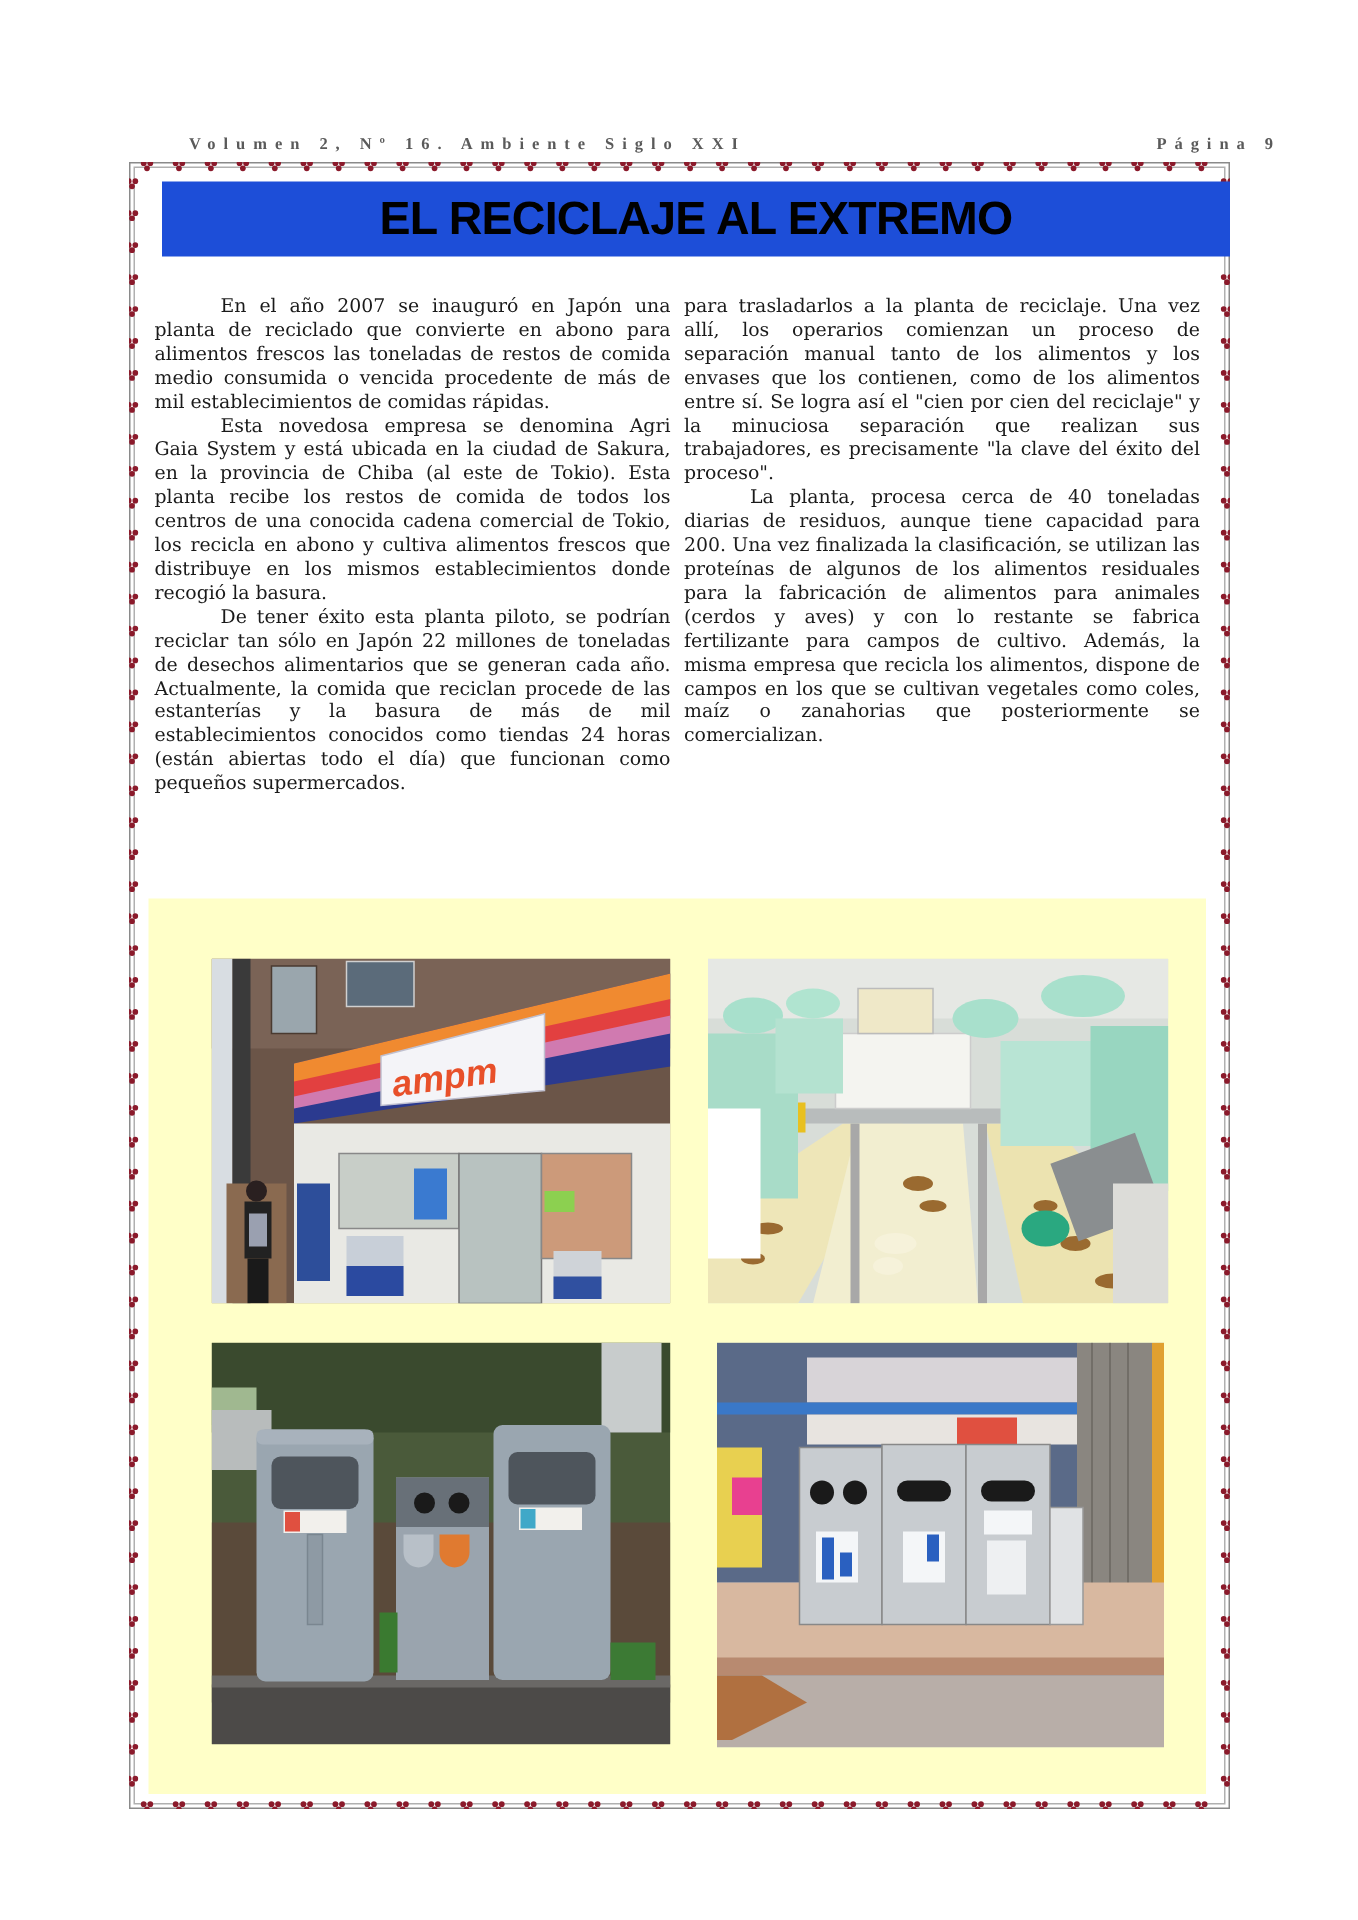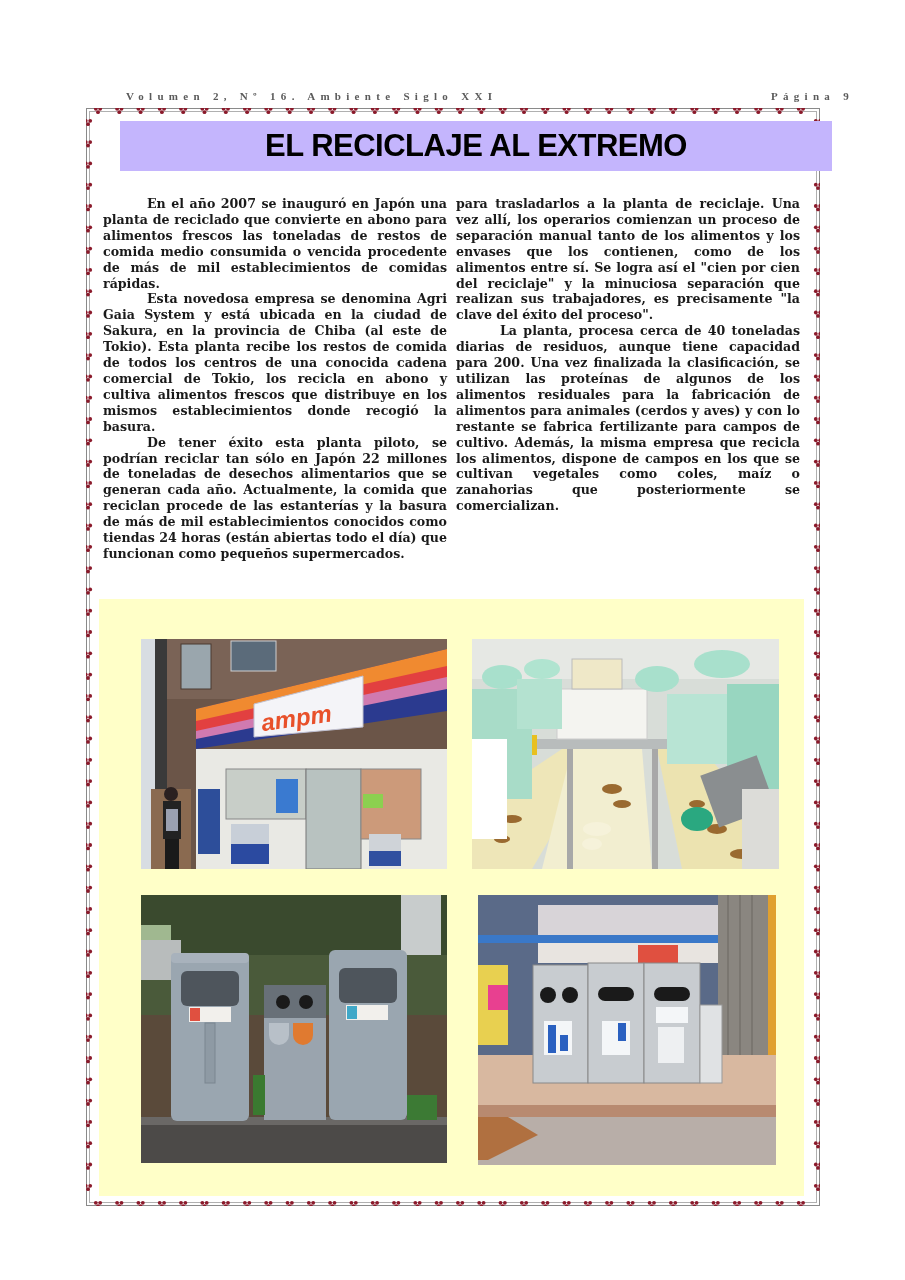--- a/index.html
+++ b/index.html
@@ -22,34 +22,34 @@
     position: absolute; left: 0; top: 0; right: 0; bottom: 0;
     border: 1px solid #8a8a8a;
   }
   .frame .line-inner {
     position: absolute; left: 3px; top: 3px; right: 3px; bottom: 3px;
     border: 1px solid #b0b0b0;
   }
   .ornaments { position: absolute; left: 0; top: 0; width: 100%; height: 100%; pointer-events: none; }
 
   .title-band {
-    position: absolute; left: 120px; top: 121px; width: 712px; height: 50px;
-    background: #c4b5fd;
+    position: absolute; left: 108px; top: 121px; width: 712px; height: 50px;
+    background: #1d4ed8;
   }
   .title-band h1 {
     position: absolute; left: 0; right: 0; top: 7px; text-align: center;
     font-family: "Liberation Sans", sans-serif; font-weight: bold; font-size: 31px;
     letter-spacing: -0.5px; color: #000;
   }
 
   .columns {
     position: absolute; left: 103px; top: 196px; width: 697px;
     display: flex; justify-content: space-between;
   }
-  .col { width: 344px; font-size: 12.6px; line-height: 15.9px; text-align: justify; color: #1a1a1a; font-weight: bold; }
+  .col { width: 344px; font-size: 12.6px; line-height: 15.9px; text-align: justify; color: #1a1a1a; }
   .col p { text-indent: 44px; }
   .col p.cont { text-indent: 0; }
 
   .photo-panel {
     position: absolute; left: 99px; top: 599px; width: 705px; height: 597px;
     background: #ffffc8;
   }
   .photo {
     position: absolute; overflow: hidden;
   }

